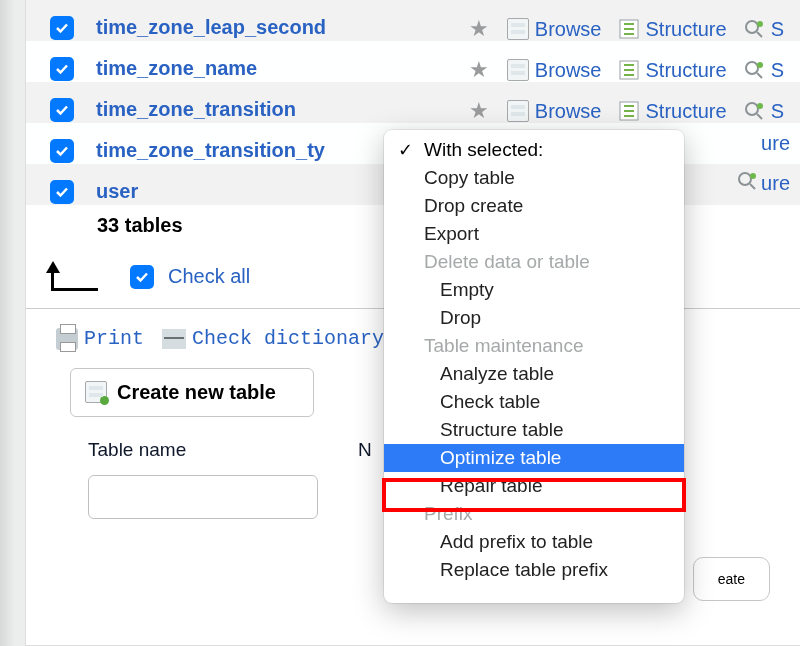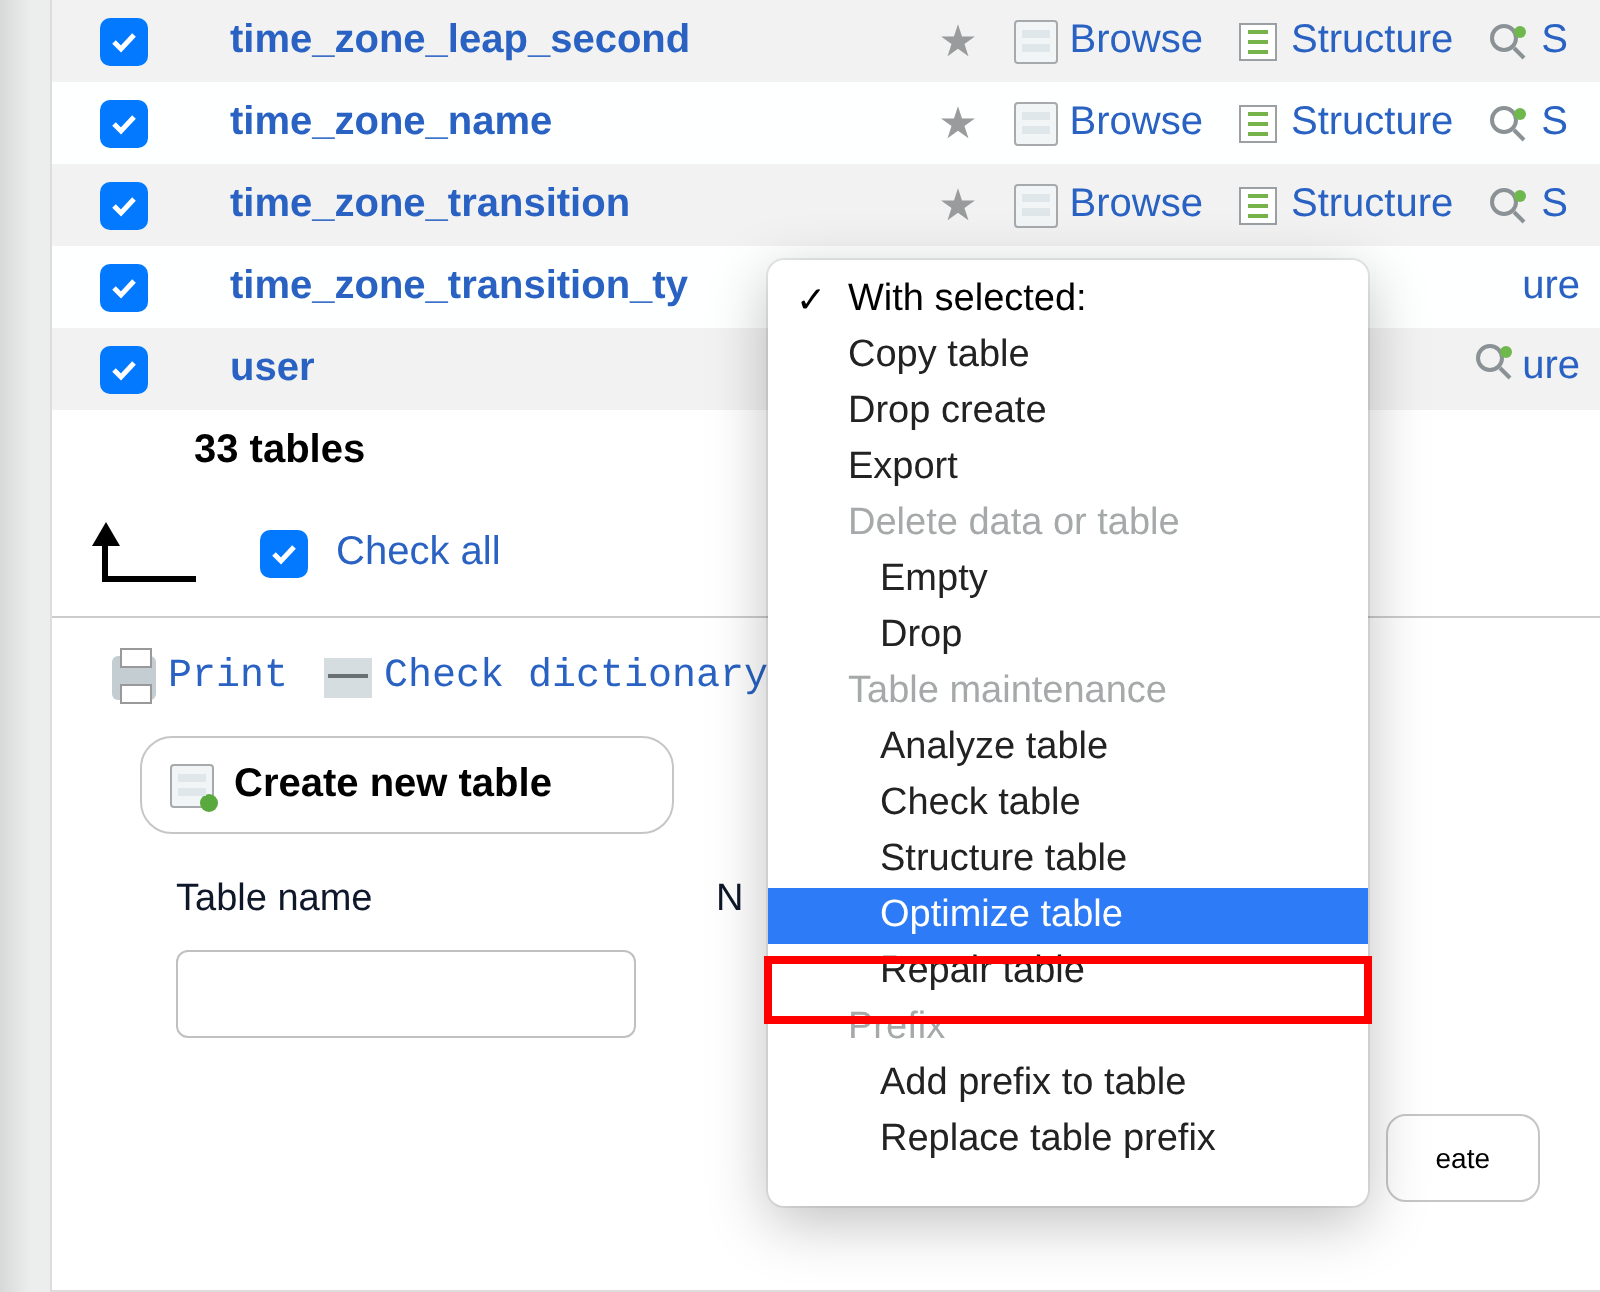--- a/index.html
+++ b/index.html
@@ -27,24 +27,23 @@
     overflow: hidden;
   }
   .shadow {
     position:absolute;
     left:0; top:0; width:25px; height:646px;
     background: linear-gradient(to right, #d7d8d8 0%, #eceded 60%);
   }
 
   .tbl-row {
     display:flex;
-    align-items:center;
+    align-items:flex-start;
     height: 41px;
-    padding: 0 0 0 24px;
-    gap: 19px;
+    padding: 16px 0 0 24px;
   }
   .tbl-row.odd { background:#f2f2f3; }
   .tbl-row.even { background:#feffff; }
   .checkbox {
     width: 24px; height: 24px;
     border-radius:5px;
     background:#0279ff;
     display:flex; align-items:center; justify-content:center;
     flex-shrink:0;
   }
@@ -132,26 +131,26 @@
     content:""; position:absolute; left:4px; top:-4px; width:14px; height:8px; background:#fff; border:1px solid #999;
   }
   .ic-printer::after{
     content:""; position:absolute; left:4px; bottom:-2px; width:14px; height:8px; background:#fff; border:1px solid #999;
   }
   .ic-dict { width:24px; height:20px; background:#d5dde1; position:relative; }
   .ic-dict::after{content:"";position:absolute;left:2px;right:2px;top:8px;height:2px;background:#6a7073;}
 
   .create-box {
     margin: 0 0 0 44px;
-    width: 267px;
+    width: 244px;
     padding: 12px 14px;
     border:1px solid #c5c6c6;
-    border-radius:16px;
+    border-radius:6px;
     background:#fff;
-    display:flex;align-items:flex-end;gap:10px;
+    display:flex;align-items:flex-start;gap:10px;
     font-weight:700; color:#000;
   }
   .form-row {
     display:flex;
     margin-top:22px;
     padding-left:62px;
     gap:40px;
   }
   .form-col label { display:block; margin-bottom:14px; color:#0f172a; font-size:19px; }
   .form-col input[type=text] {

